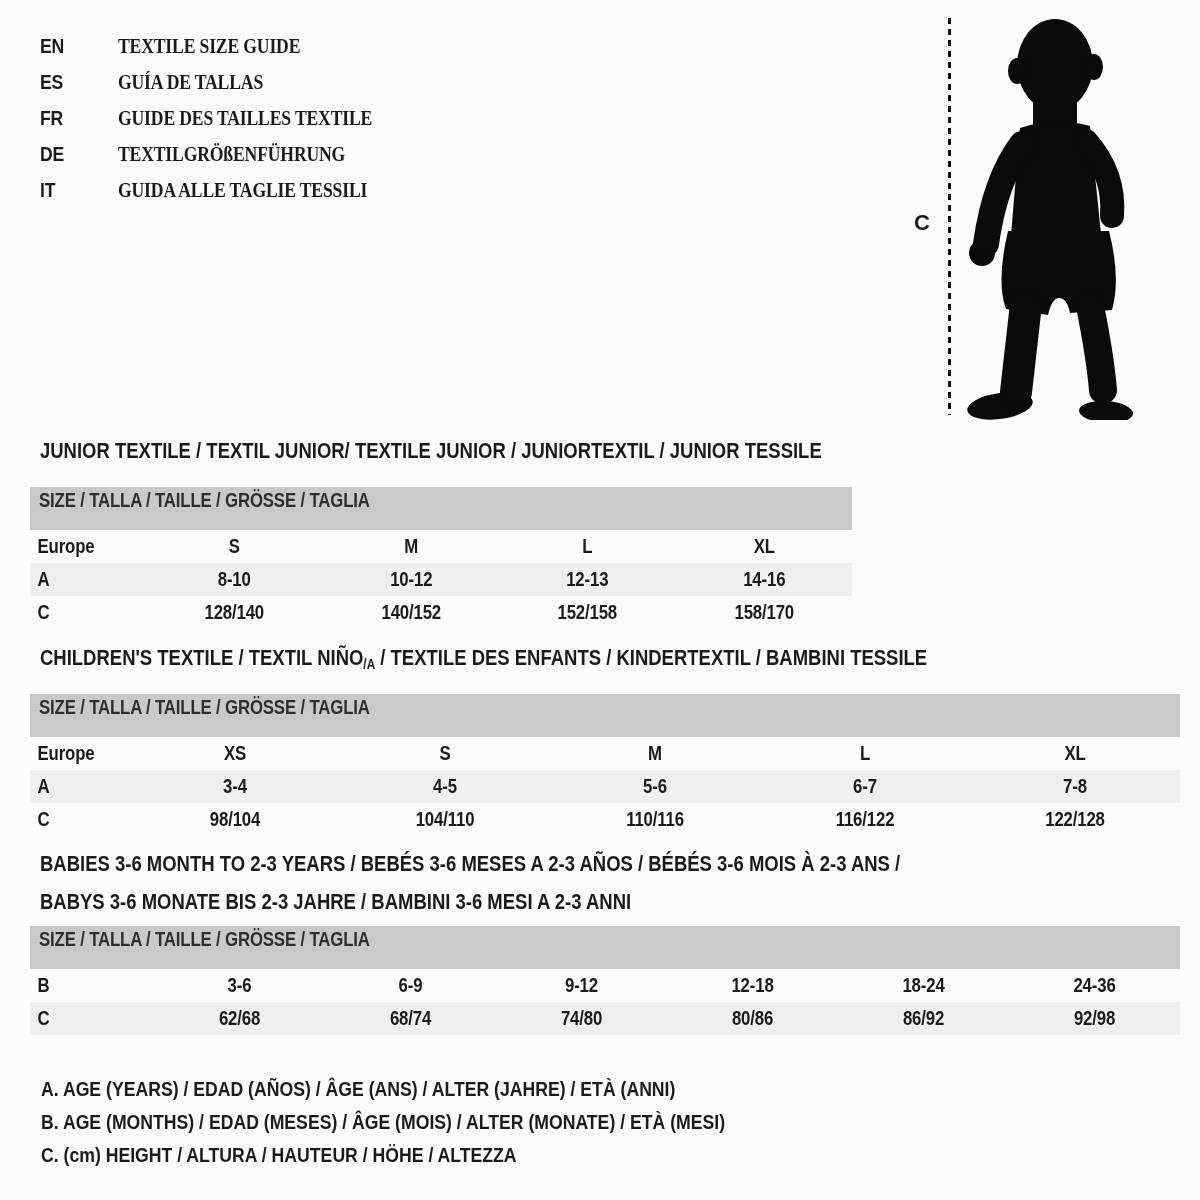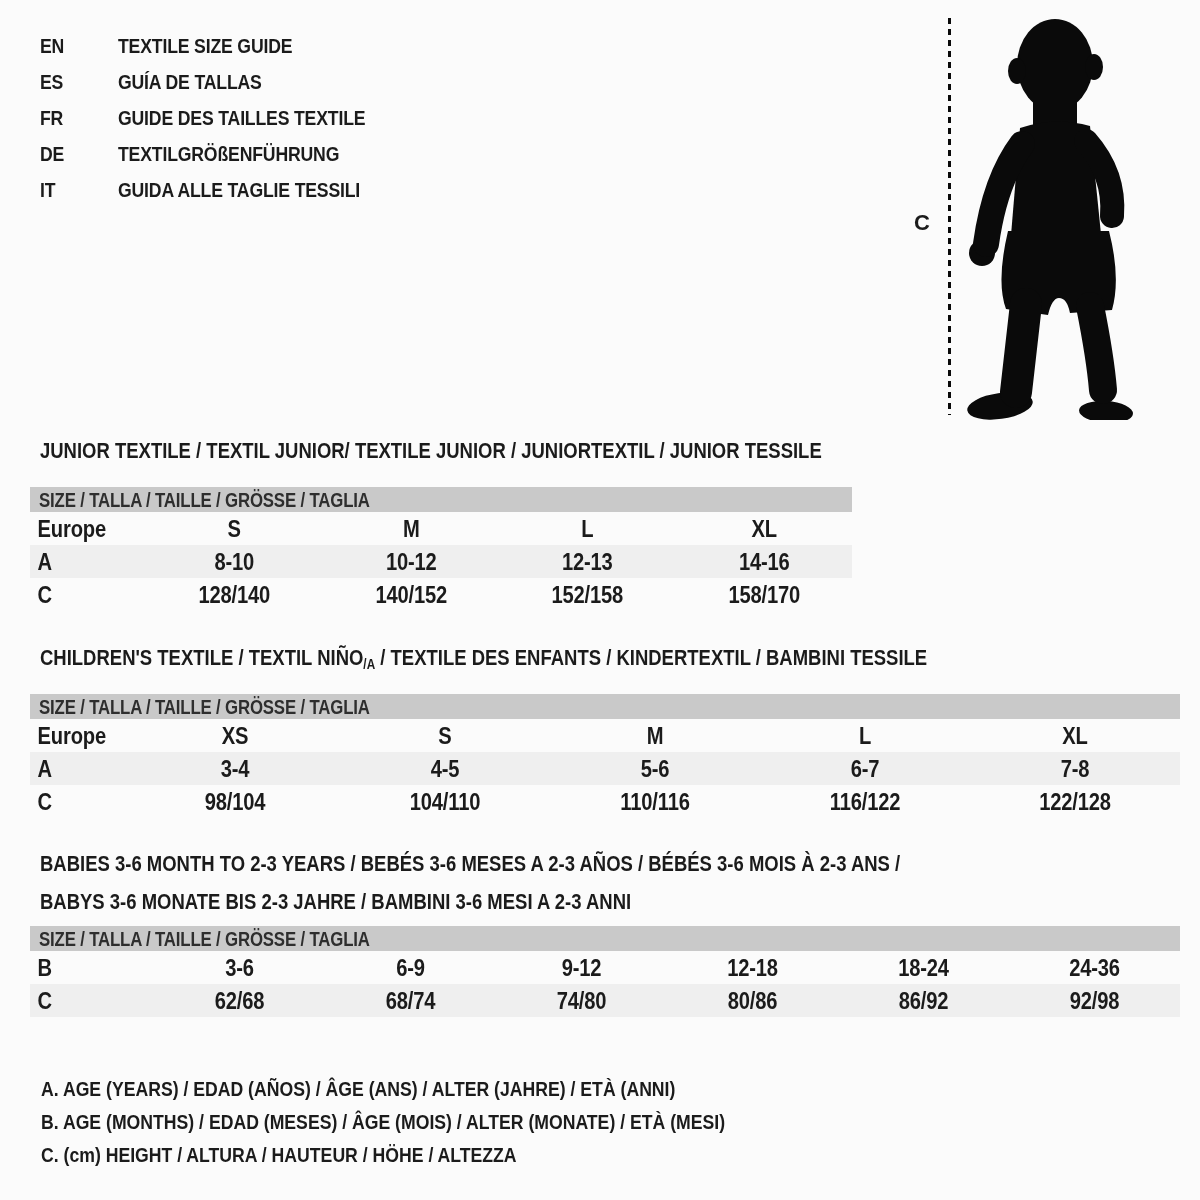--- a/index.html
+++ b/index.html
@@ -13,33 +13,33 @@
   }
   .abs { position:absolute; }
 
   
   .sxl { display:inline-block; white-space:nowrap; letter-spacing:-0.2px;
          transform:scaleX(0.84); transform-origin:0 50%; }
 
   
   .lang { position:absolute; left:40px; height:26px; font-size:21px; }
   .lang .code  { position:absolute; left:0;text-align:center; }
-  .lang .title { position:absolute; left:78px; }
+  .lang .title { position:absolute; left:78px;font-family:Liberation Serif, serif; }
 
   
   .heading { position:absolute; left:40px; font-size:22px; white-space:nowrap;
              transform:scaleX(0.84); transform-origin:0 50%; }
   .hsub { font-size:14px; vertical-align:-4px; }
 
   
   .sizetable { position:absolute; left:30px; }
-  .sizebar { height:25px; line-height:27px; padding-left:9px;
+  .sizebar { height:43px; line-height:27px; padding-left:9px;
              background: var(--header-bar, #c9c9c9);
              color: var(--bar-text, #2e2e2e); font-size:20px; }
-  .trow { display:grid; height:33px; align-items:center; font-size:24px; }
+  .trow { display:grid; height:33px; align-items:center; font-size:20px; }
   .trow.alt { background: var(--alt-row, #efefef); }
   .trow > span { white-space:nowrap; letter-spacing:-0.2px; transform:scaleX(0.84); }
   .trow > .lbl  { text-align:left; padding-left:9px; transform-origin:0 50%; }
   .trow > .cell { text-align:center; transform-origin:50% 50%; }
   .cols-junior   { grid-template-columns:116px repeat(4,1fr); }
   .cols-children { grid-template-columns:100px repeat(5,1fr); }
   .cols-babies   { grid-template-columns:124px repeat(6,1fr); }
 
   
   .measure-line { position:absolute; left:948px; top:18px; width:3px; height:397px;

